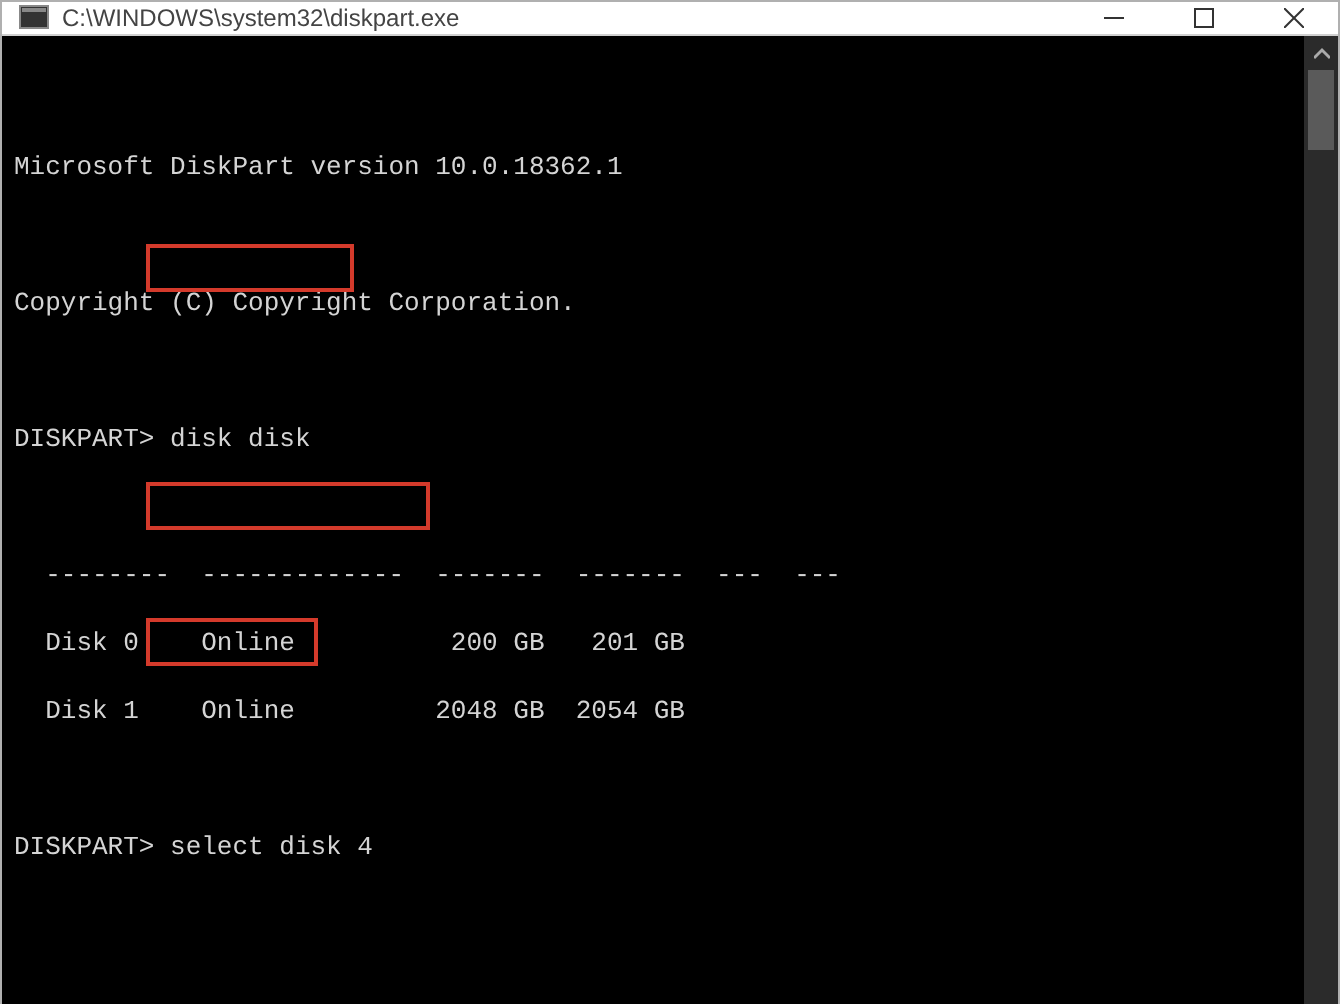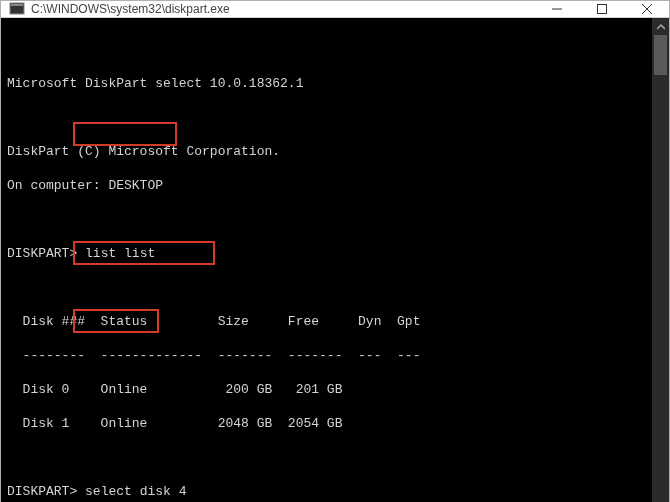--- a/index.html
+++ b/index.html
@@ -134,28 +134,26 @@
             <line x1="0" y1="0" x2="10" y2="10" stroke="#333" stroke-width="1"></line>
             <line x1="10" y1="0" x2="0" y2="10" stroke="#333" stroke-width="1"></line>
           </svg>
       </div>
     </div>
   </div>
 
   <div class="console-wrap">
     <div class="console">
 <span class="line"> </span>
-<span class="line">Microsoft DiskPart select 10.0.18362.1</span>
+<span class="line">Microsoft DiskPart version 10.0.18362.1</span>
 <span class="line"> </span>
-<span class="line">DiskPart (C) Microsoft Corporation.</span>
-<span class="line">On computer: DESKTOP</span>
+<span class="line">Copyright (C) Copyright Corporation.</span>
 <span class="line"> </span>
-<span class="prompt-line"><span class="prompt">DISKPART&gt;</span><span> </span><span class="cmd">list list</span></span>
+<span class="prompt-line"><span class="prompt">DISKPART&gt;</span><span> </span><span class="cmd">disk disk</span></span>
 <span class="line"> </span>
-<span class="line">  Disk ###  Status         Size     Free     Dyn  Gpt</span>
 <span class="line">  --------  -------------  -------  -------  ---  ---</span>
 <span class="line">  Disk 0    Online          200 GB   201 GB</span>
 <span class="line">  Disk 1    Online         2048 GB  2054 GB</span>
 <span class="line"> </span>
 <span class="prompt-line"><span class="prompt">DISKPART&gt;</span><span> </span><span class="cmd">select disk 4</span></span>
 
 
 
 
 

